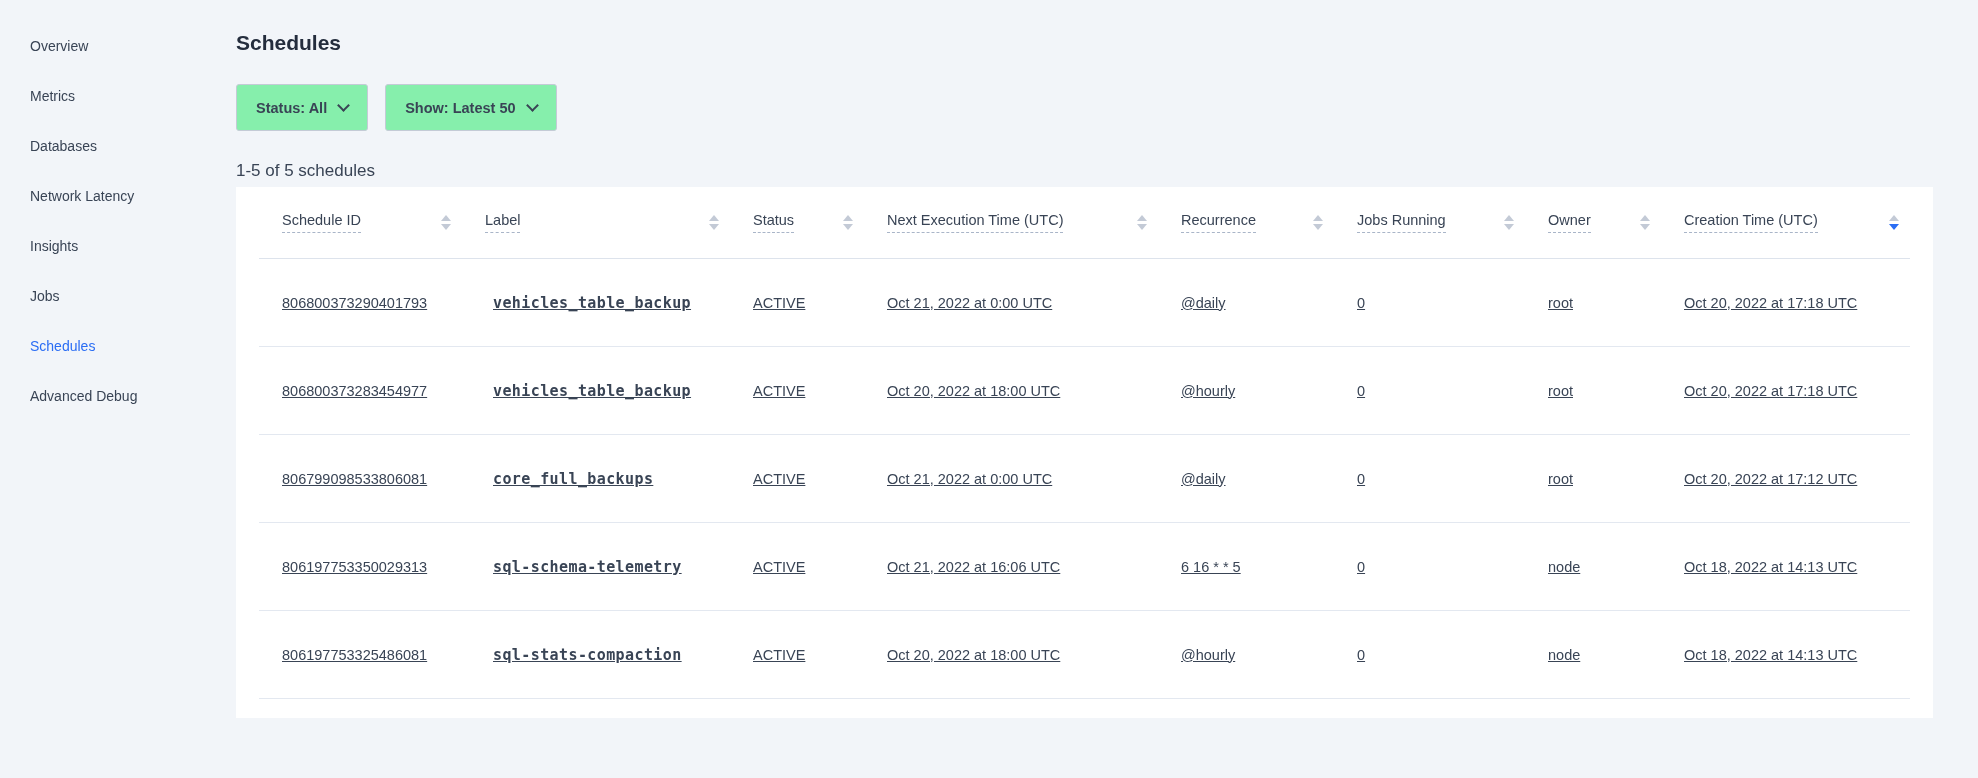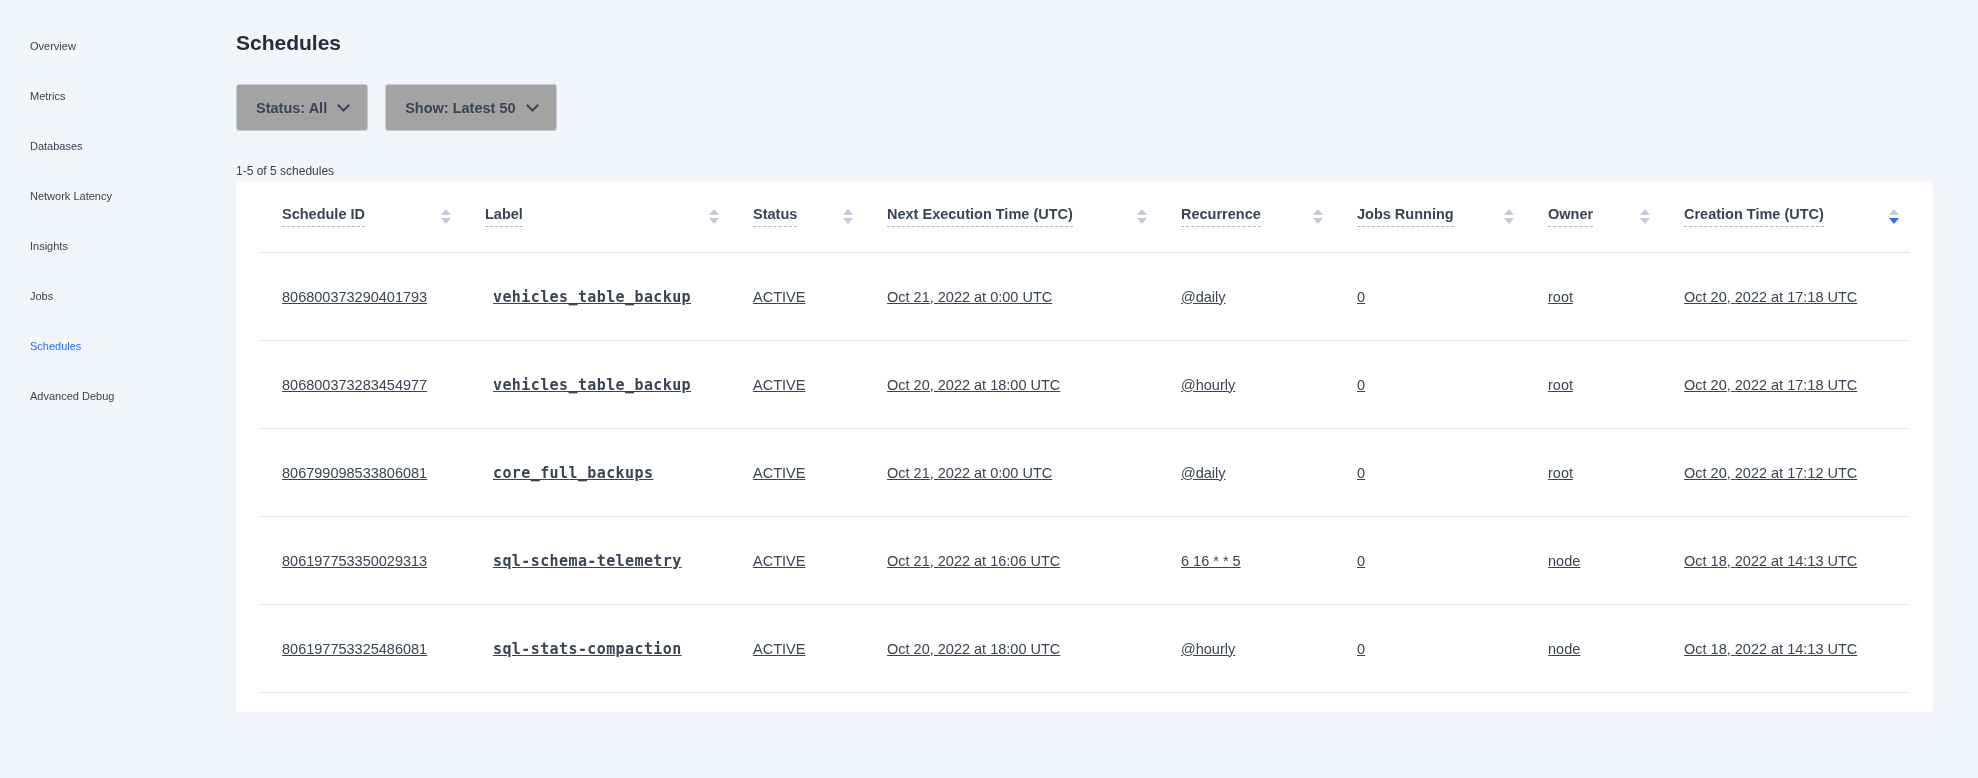--- a/index.html
+++ b/index.html
@@ -8,50 +8,50 @@
   body {
     width:1978px; height:778px; overflow:hidden;
     background:#f2f5f9;
     font-family:"Liberation Sans", sans-serif;
     color:var(--text);
   }
   
   .sidebar { position:absolute; left:0; top:0; width:236px; padding-top:21px; }
   .nav-item {
     height:50px; display:flex; align-items:center;
-    padding-left:30px; font-size:11px; cursor:pointer;
+    padding-left:30px; font-size:14px; cursor:pointer;
     color:var(--text); white-space:nowrap;
   }
   .nav-item.active { color:var(--accent); }
   
   .main { position:absolute; left:236px; top:0; padding-top:30px; width:1697px; }
   .page-title { font-size:21px; line-height:26px; font-weight:700; color:var(--title); margin:0 0 28px 0; }
   .filters { display:flex; gap:17px; margin-bottom:30px; }
   .filter-btn {
-    height:47px; background:#a3a3a3; border:1px solid #c4cbd6; border-radius:3px;
+    height:47px; background:#86efac; border:1px solid #c4cbd6; border-radius:3px;
     display:flex; align-items:center; padding:0 19px; gap:12px;
     font-size:14.5px; font-weight:700; color:var(--text); cursor:pointer;
   }
   .chevron {
     width:9px; height:9px; margin-top:-4px;
     border-right:2px solid var(--text); border-bottom:2px solid var(--text);
     transform:rotate(45deg);
   }
-  .count { font-size:12px; line-height:20px; margin-bottom:0; }
+  .count { font-size:17px; line-height:20px; margin-bottom:6px; }
   
   .card { background:#ffffff; width:1697px; height:531px; padding:0 23px; overflow:hidden; }
   .thead, .tr {
     display:grid;
     grid-template-columns:203px 268px 134px 294px 176px 191px 136px 249px;
     padding-left:23px; align-items:center;
   }
   .thead { height:72px; border-bottom:1px solid #dde3ec; }
   .th {
     display:flex; align-items:center; justify-content:space-between;
-    padding-right:34px; font-size:14.5px; font-weight:700; cursor:pointer;
+    padding-right:34px; font-size:14.5px; font-weight:400; cursor:pointer;
   }
   .th-label { border-bottom:1px dashed #a9b5c8; padding-bottom:4px; white-space:nowrap; }
   .sort-icon { display:flex; flex-direction:column; align-items:center; gap:3px; flex:none; }
   .tri-up   { width:0; height:0; border-left:5px solid transparent; border-right:5px solid transparent; border-bottom:6px solid var(--arrow); }
   .tri-down { width:0; height:0; border-left:5px solid transparent; border-right:5px solid transparent; border-top:6px solid var(--arrow); }
   .sort-desc .tri-down { border-top-color:var(--accent); }
   .tr { height:88px; border-bottom:1px solid var(--sep); font-size:14.5px;text-decoration:underline; }
   .td { white-space:nowrap; overflow:hidden; }
   .td.mono {
     font-family:"DejaVu Sans Mono","Liberation Mono",monospace;

